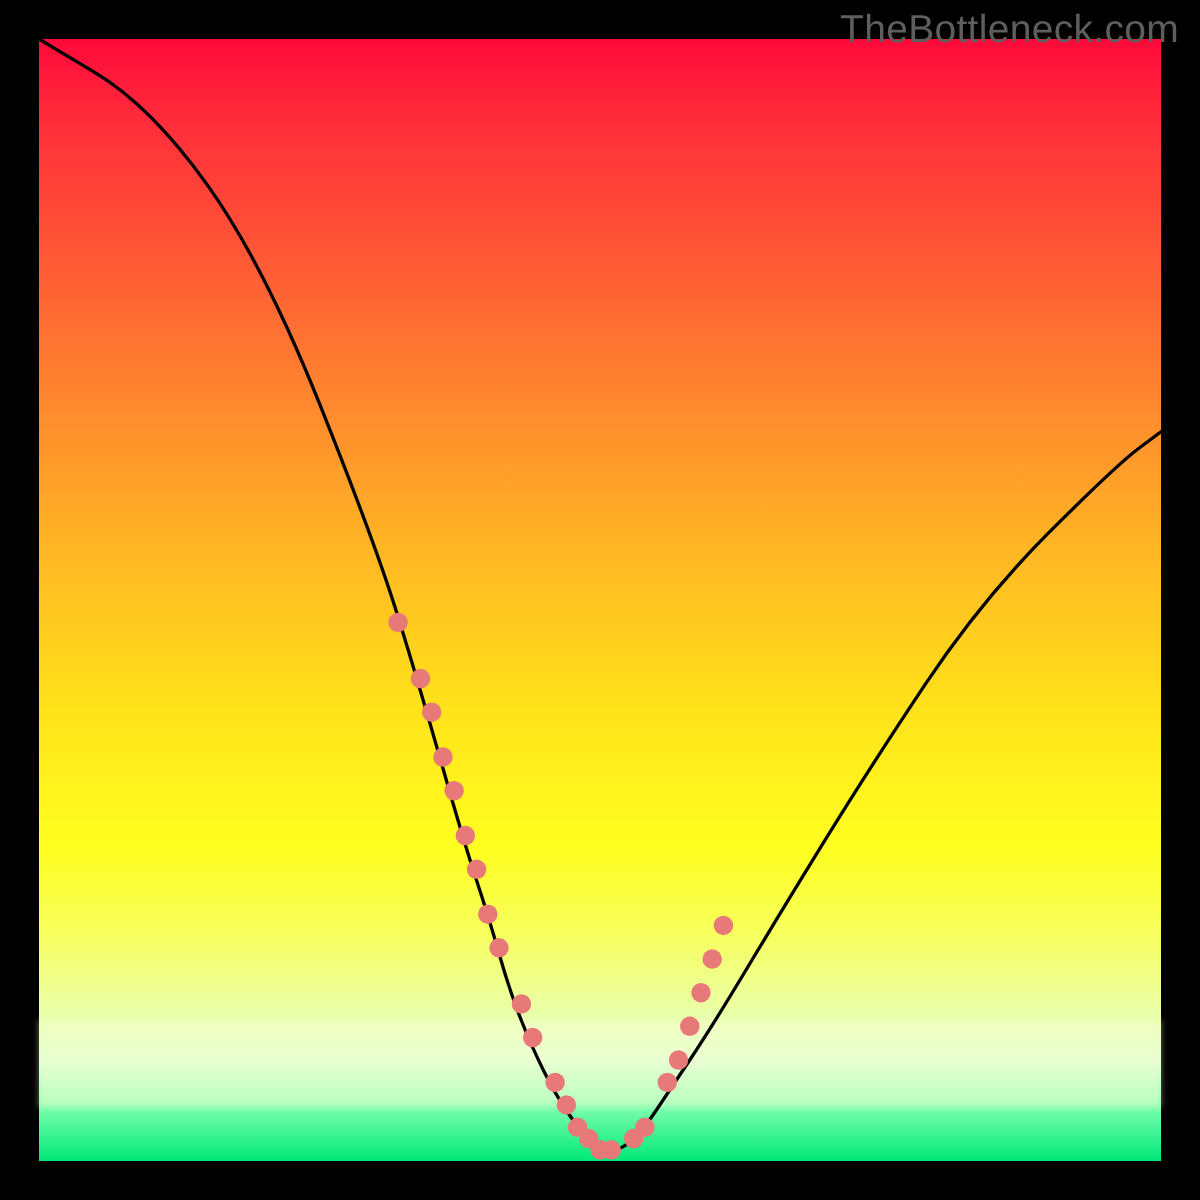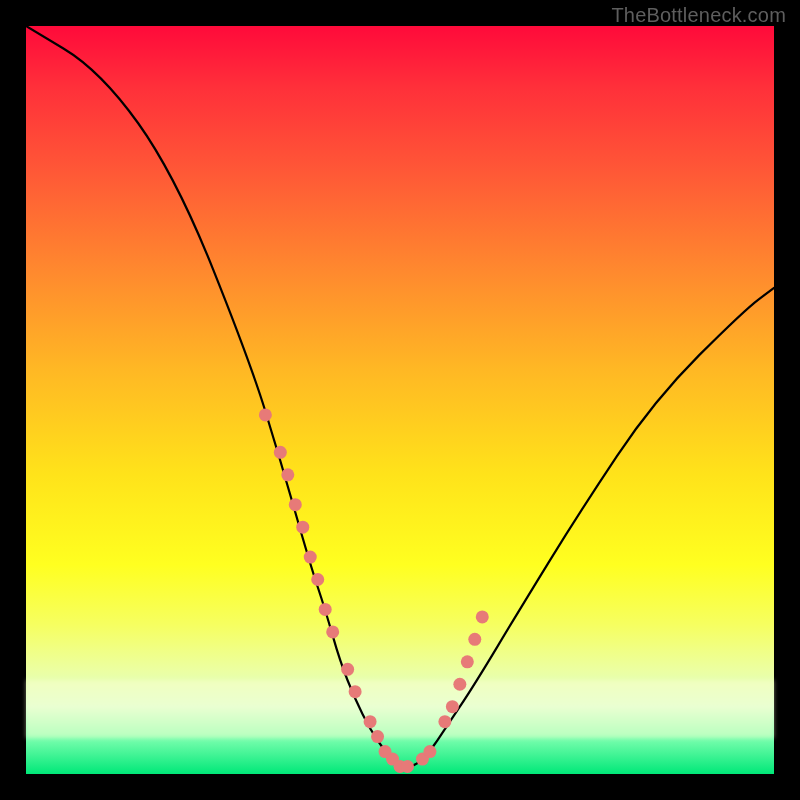--- a/index.html
+++ b/index.html
@@ -39,21 +39,21 @@
     bottom: 36px;
     height: 58px;
     background: rgba(255,255,210,0.45);
     filter: blur(2px);
   }
   .watermark {
     position: absolute;
     top: 4px;
     right: 14px;
     color: #5e5e5e;
-    font-size: 20px;
+    font-size: 26px;
     font-weight: 500;
     letter-spacing: 0.2px;
     z-index: 10;
   }
   svg.curve {
     position: absolute;
     left: 0;
     top: 0;
     width: 748px;
     height: 748px;

